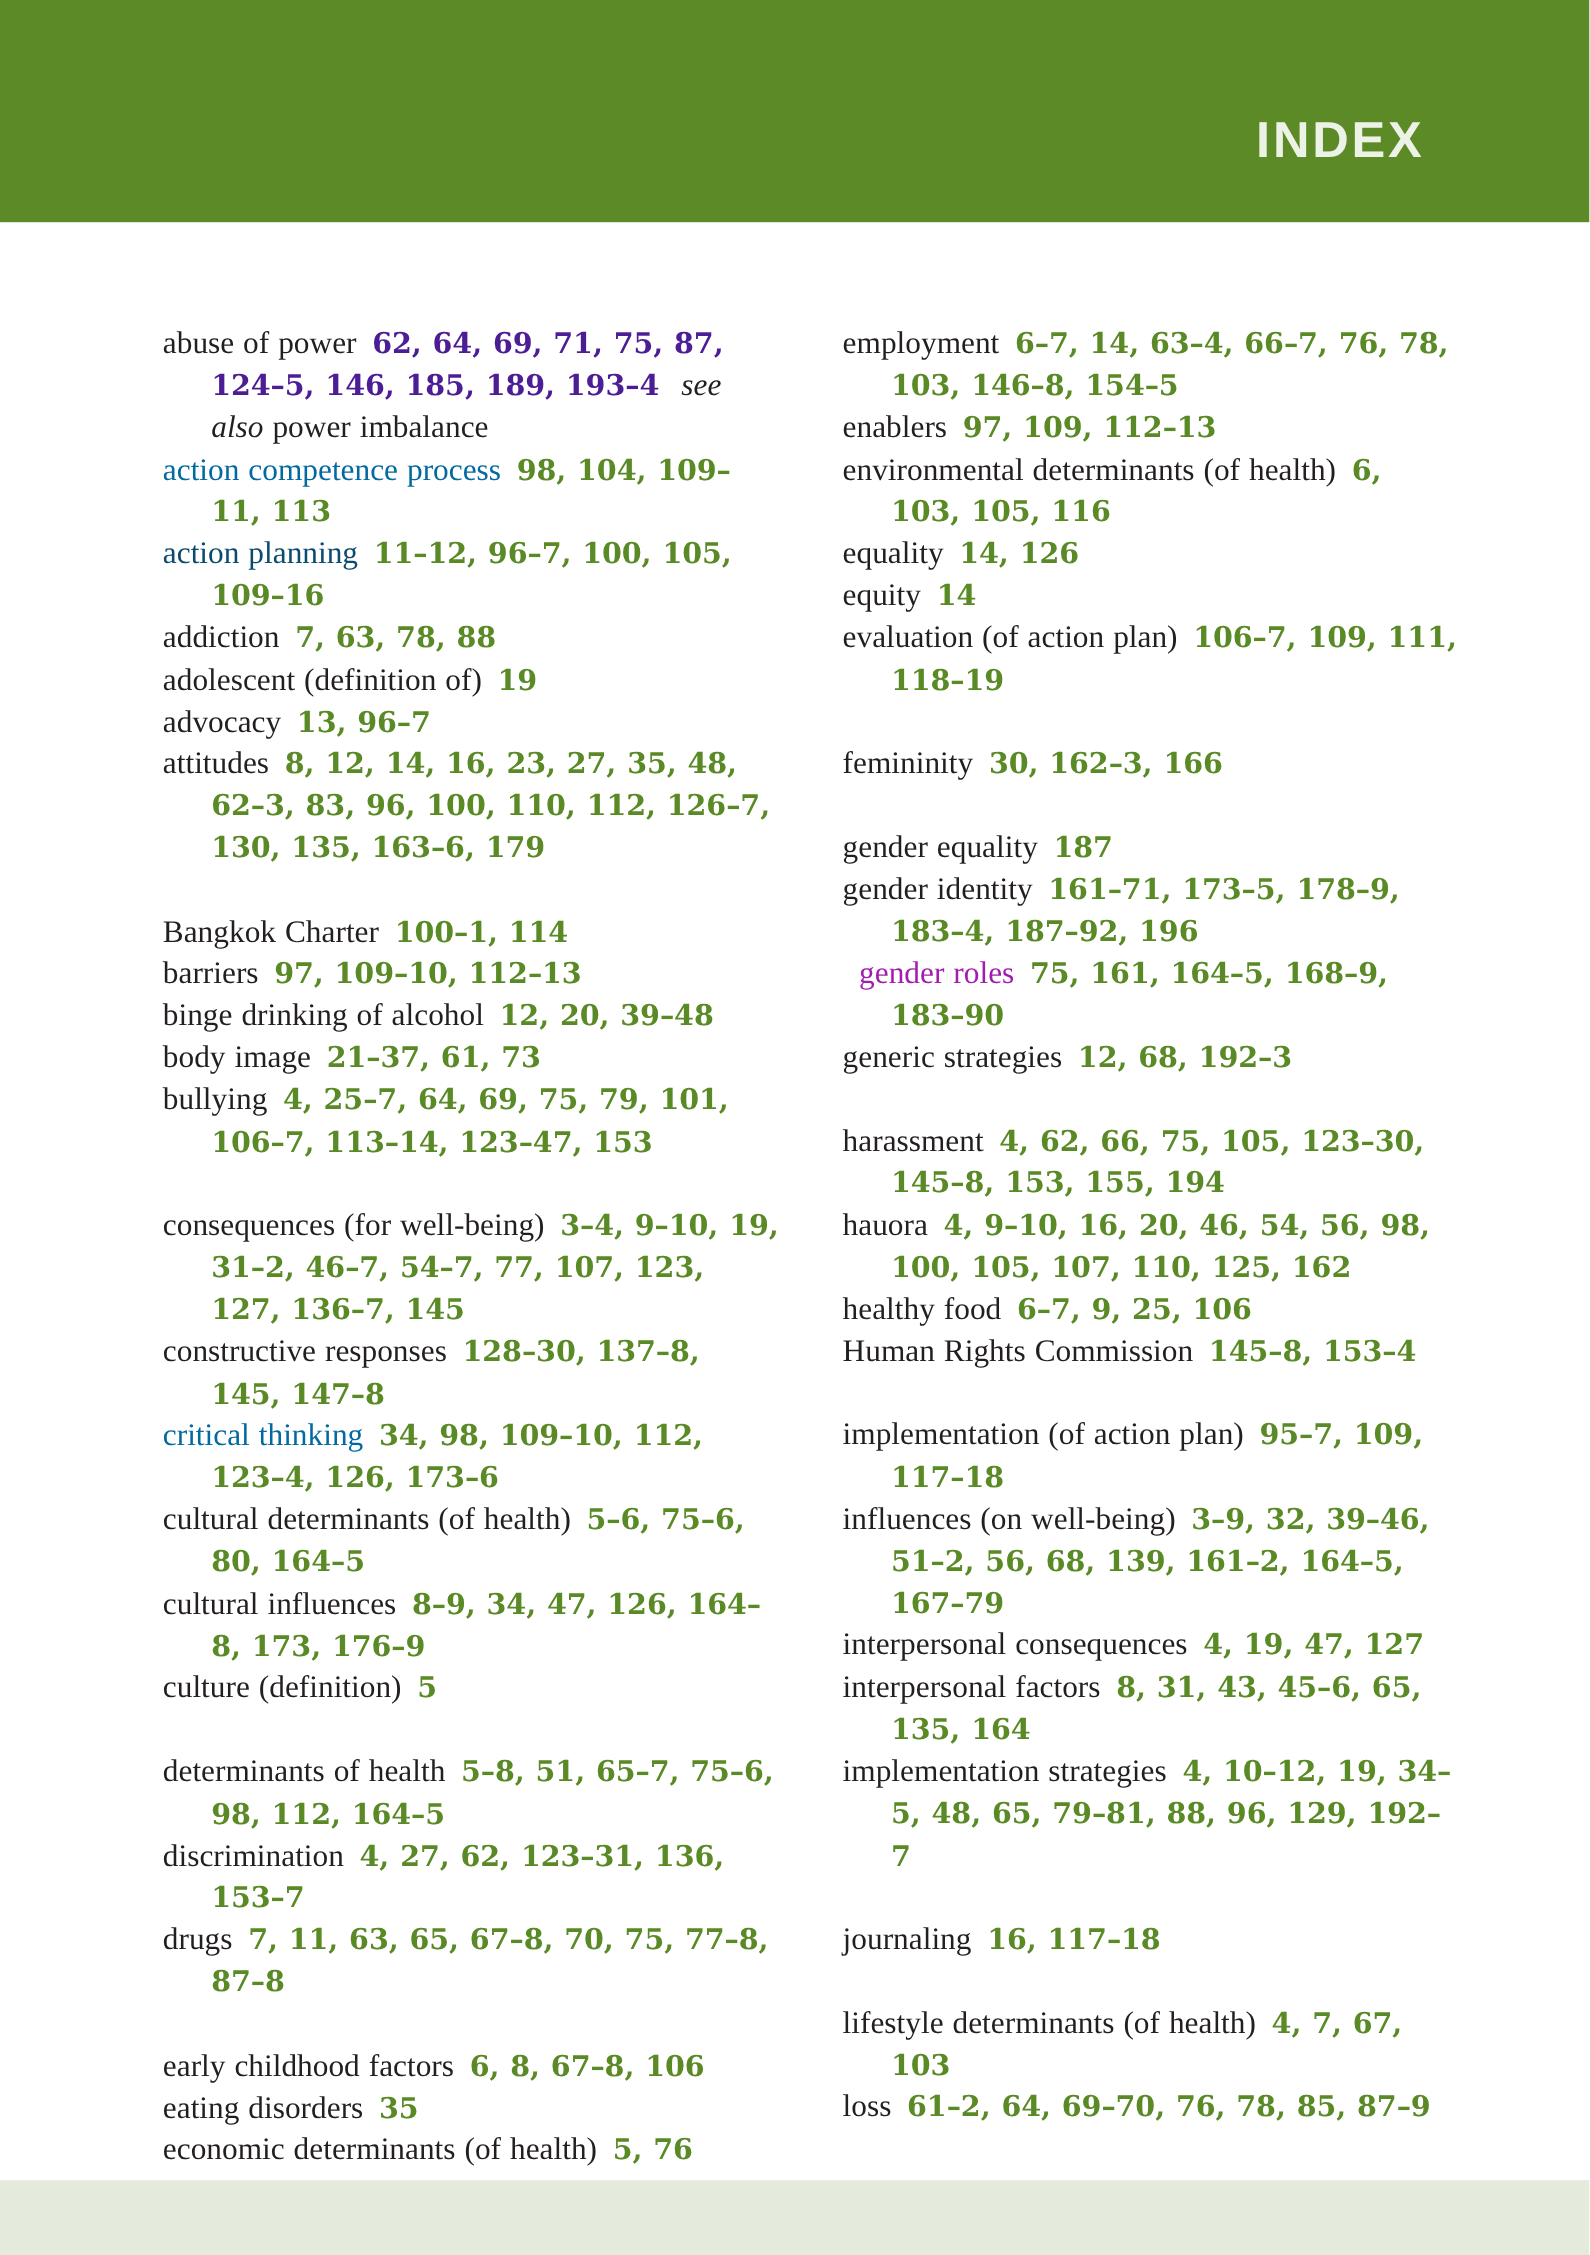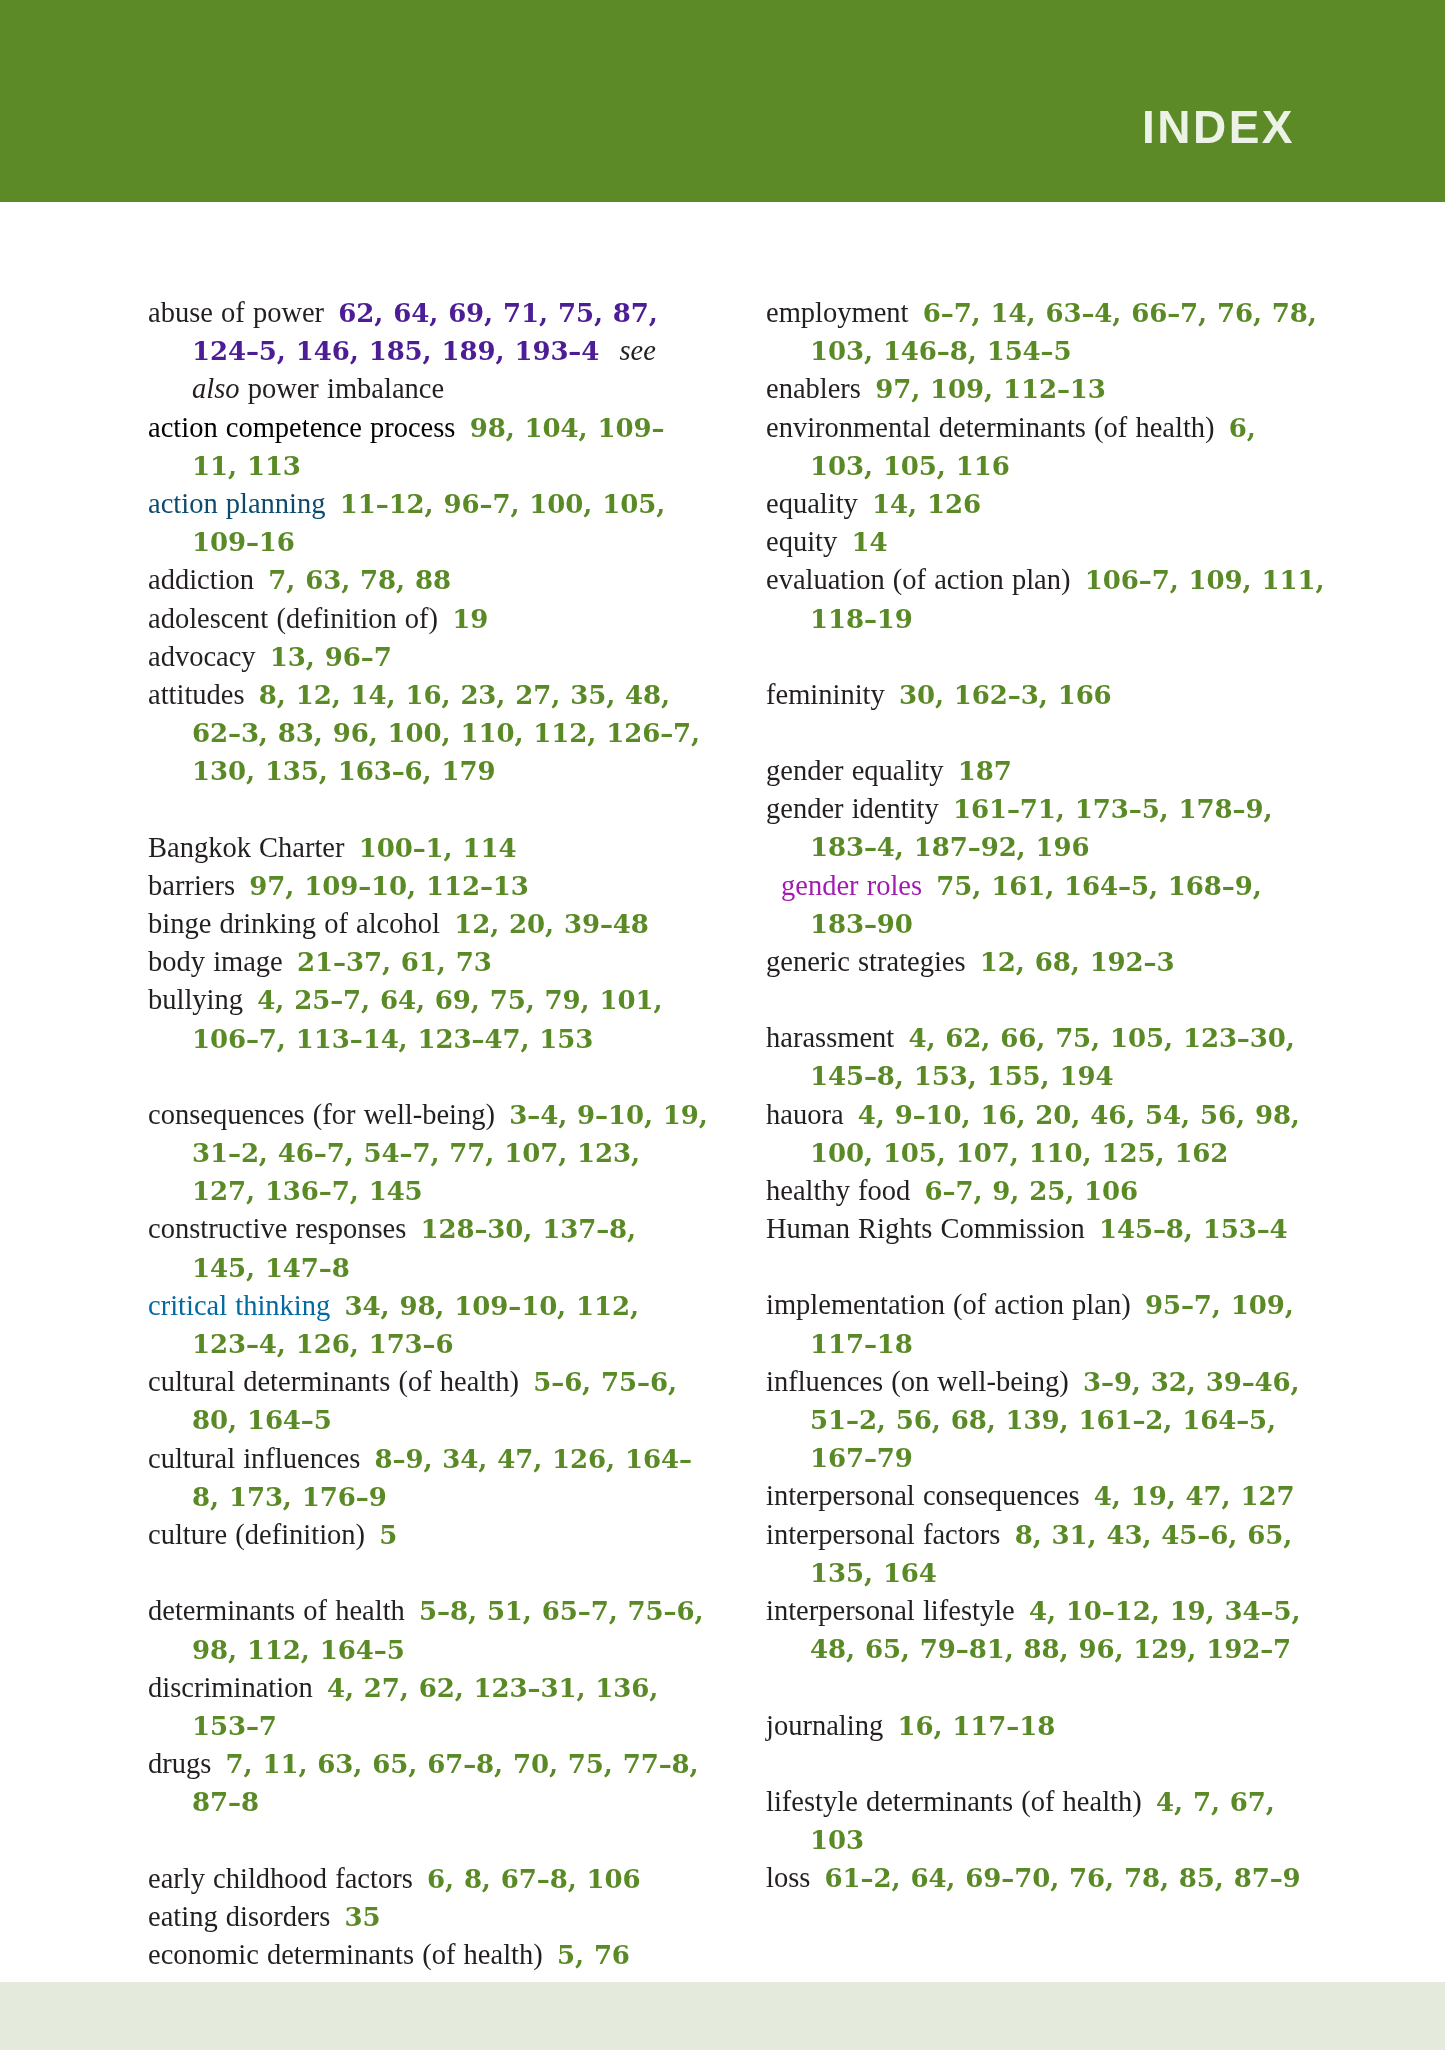--- a/index.html
+++ b/index.html
@@ -102,21 +102,21 @@
 </head>
 <body>
 
 <div id="header-band" style="background: rgb(91, 138, 39);">
   <div id="page-title" style="color: rgb(237, 242, 230);">INDEX</div>
 </div>
 
 <div id="index-body">
   <div class="index-column left">
       <p class="index-entry"><span class="term" style="color: rgb(35, 31, 32);">abuse of power</span> <span class="pages" style="color: #4c1d95;">62, 64, 69, 71, 75, 87, 124–5, 146, 185, 189, 193–4</span> <span class="seealso" style="color: rgb(35, 31, 32); margin-left: 12px;">see also</span> <span class="cont" style="color: rgb(35, 31, 32);">power imbalance</span></p>
-      <p class="index-entry"><span class="term" style="color: #000000;">action competence process</span> <span class="pages" style="color: rgb(90, 138, 37);">98, 104, 109–11, 113</span></p>
+      <p class="index-entry"><span class="term" style="color: #0369a1;">action competence process</span> <span class="pages" style="color: rgb(90, 138, 37);">98, 104, 109–11, 113</span></p>
       <p class="index-entry"><span class="term" style="color: #0c4a6e;">action planning</span> <span class="pages" style="color: rgb(90, 138, 37);">11–12, 96–7, 100, 105, 109–16</span></p>
       <p class="index-entry"><span class="term" style="color: rgb(35, 31, 32);">addiction</span> <span class="pages" style="color: rgb(90, 138, 37);">7, 63, 78, 88</span></p>
       <p class="index-entry"><span class="term" style="color: rgb(35, 31, 32);">adolescent (definition of)</span> <span class="pages" style="color: rgb(90, 138, 37);">19</span></p>
       <p class="index-entry"><span class="term" style="color: rgb(35, 31, 32);">advocacy</span> <span class="pages" style="color: rgb(90, 138, 37);">13, 96–7</span></p>
       <p class="index-entry"><span class="term" style="color: rgb(35, 31, 32);">attitudes</span> <span class="pages" style="color: rgb(90, 138, 37);">8, 12, 14, 16, 23, 27, 35, 48, 62–3, 83, 96, 100, 110, 112, 126–7, 130, 135, 163–6, 179</span></p>
       <div class="letter-gap"></div>
       <p class="index-entry"><span class="term" style="color: rgb(35, 31, 32);">Bangkok Charter</span> <span class="pages" style="color: rgb(90, 138, 37);">100–1, 114</span></p>
       <p class="index-entry"><span class="term" style="color: rgb(35, 31, 32);">barriers</span> <span class="pages" style="color: rgb(90, 138, 37);">97, 109–10, 112–13</span></p>
       <p class="index-entry"><span class="term" style="color: rgb(35, 31, 32);">binge drinking of alcohol</span> <span class="pages" style="color: rgb(90, 138, 37);">12, 20, 39–48</span></p>
       <p class="index-entry"><span class="term" style="color: rgb(35, 31, 32);">body image</span> <span class="pages" style="color: rgb(90, 138, 37);">21–37, 61, 73</span></p>
@@ -154,21 +154,21 @@
       <div class="letter-gap"></div>
       <p class="index-entry"><span class="term" style="color: rgb(35, 31, 32);">harassment</span> <span class="pages" style="color: rgb(90, 138, 37);">4, 62, 66, 75, 105, 123–30, 145–8, 153, 155, 194</span></p>
       <p class="index-entry"><span class="term" style="color: rgb(35, 31, 32);">hauora</span> <span class="pages" style="color: rgb(90, 138, 37);">4, 9–10, 16, 20, 46, 54, 56, 98, 100, 105, 107, 110, 125, 162</span></p>
       <p class="index-entry"><span class="term" style="color: rgb(35, 31, 32);">healthy food</span> <span class="pages" style="color: rgb(90, 138, 37);">6–7, 9, 25, 106</span></p>
       <p class="index-entry"><span class="term" style="color: rgb(35, 31, 32);">Human Rights Commission</span> <span class="pages" style="color: rgb(90, 138, 37);">145–8, 153–4</span></p>
       <div class="letter-gap"></div>
       <p class="index-entry"><span class="term" style="color: rgb(35, 31, 32);">implementation (of action plan)</span> <span class="pages" style="color: rgb(90, 138, 37);">95–7, 109, 117–18</span></p>
       <p class="index-entry"><span class="term" style="color: rgb(35, 31, 32);">influences (on well-being)</span> <span class="pages" style="color: rgb(90, 138, 37);">3–9, 32, 39–46, 51–2, 56, 68, 139, 161–2, 164–5, 167–79</span></p>
       <p class="index-entry"><span class="term" style="color: rgb(35, 31, 32);">interpersonal consequences</span> <span class="pages" style="color: rgb(90, 138, 37);">4, 19, 47, 127</span></p>
       <p class="index-entry"><span class="term" style="color: rgb(35, 31, 32);">interpersonal factors</span> <span class="pages" style="color: rgb(90, 138, 37);">8, 31, 43, 45–6, 65, 135, 164</span></p>
-      <p class="index-entry"><span class="term" style="color: rgb(35, 31, 32);">interpersonal lifestyle</span> <span class="pages" style="color: rgb(90, 138, 37);">4, 10–12, 19, 34–5, 48, 65, 79–81, 88, 96, 129, 192–7</span></p>
+      <p class="index-entry"><span class="term" style="color: rgb(35, 31, 32);">implementation strategies</span> <span class="pages" style="color: rgb(90, 138, 37);">4, 10–12, 19, 34–5, 48, 65, 79–81, 88, 96, 129, 192–7</span></p>
       <div class="letter-gap"></div>
       <p class="index-entry"><span class="term" style="color: rgb(35, 31, 32);">journaling</span> <span class="pages" style="color: rgb(90, 138, 37);">16, 117–18</span></p>
       <div class="letter-gap"></div>
       <p class="index-entry"><span class="term" style="color: rgb(35, 31, 32);">lifestyle determinants (of health)</span> <span class="pages" style="color: rgb(90, 138, 37);">4, 7, 67, 103</span></p>
       <p class="index-entry"><span class="term" style="color: rgb(35, 31, 32);">loss</span> <span class="pages" style="color: rgb(90, 138, 37);">61–2, 64, 69–70, 76, 78, 85, 87–9</span></p>
     </div>
 </div>
 
 <div id="footer-band" style="background: rgb(228, 234, 220);"></div>
 

